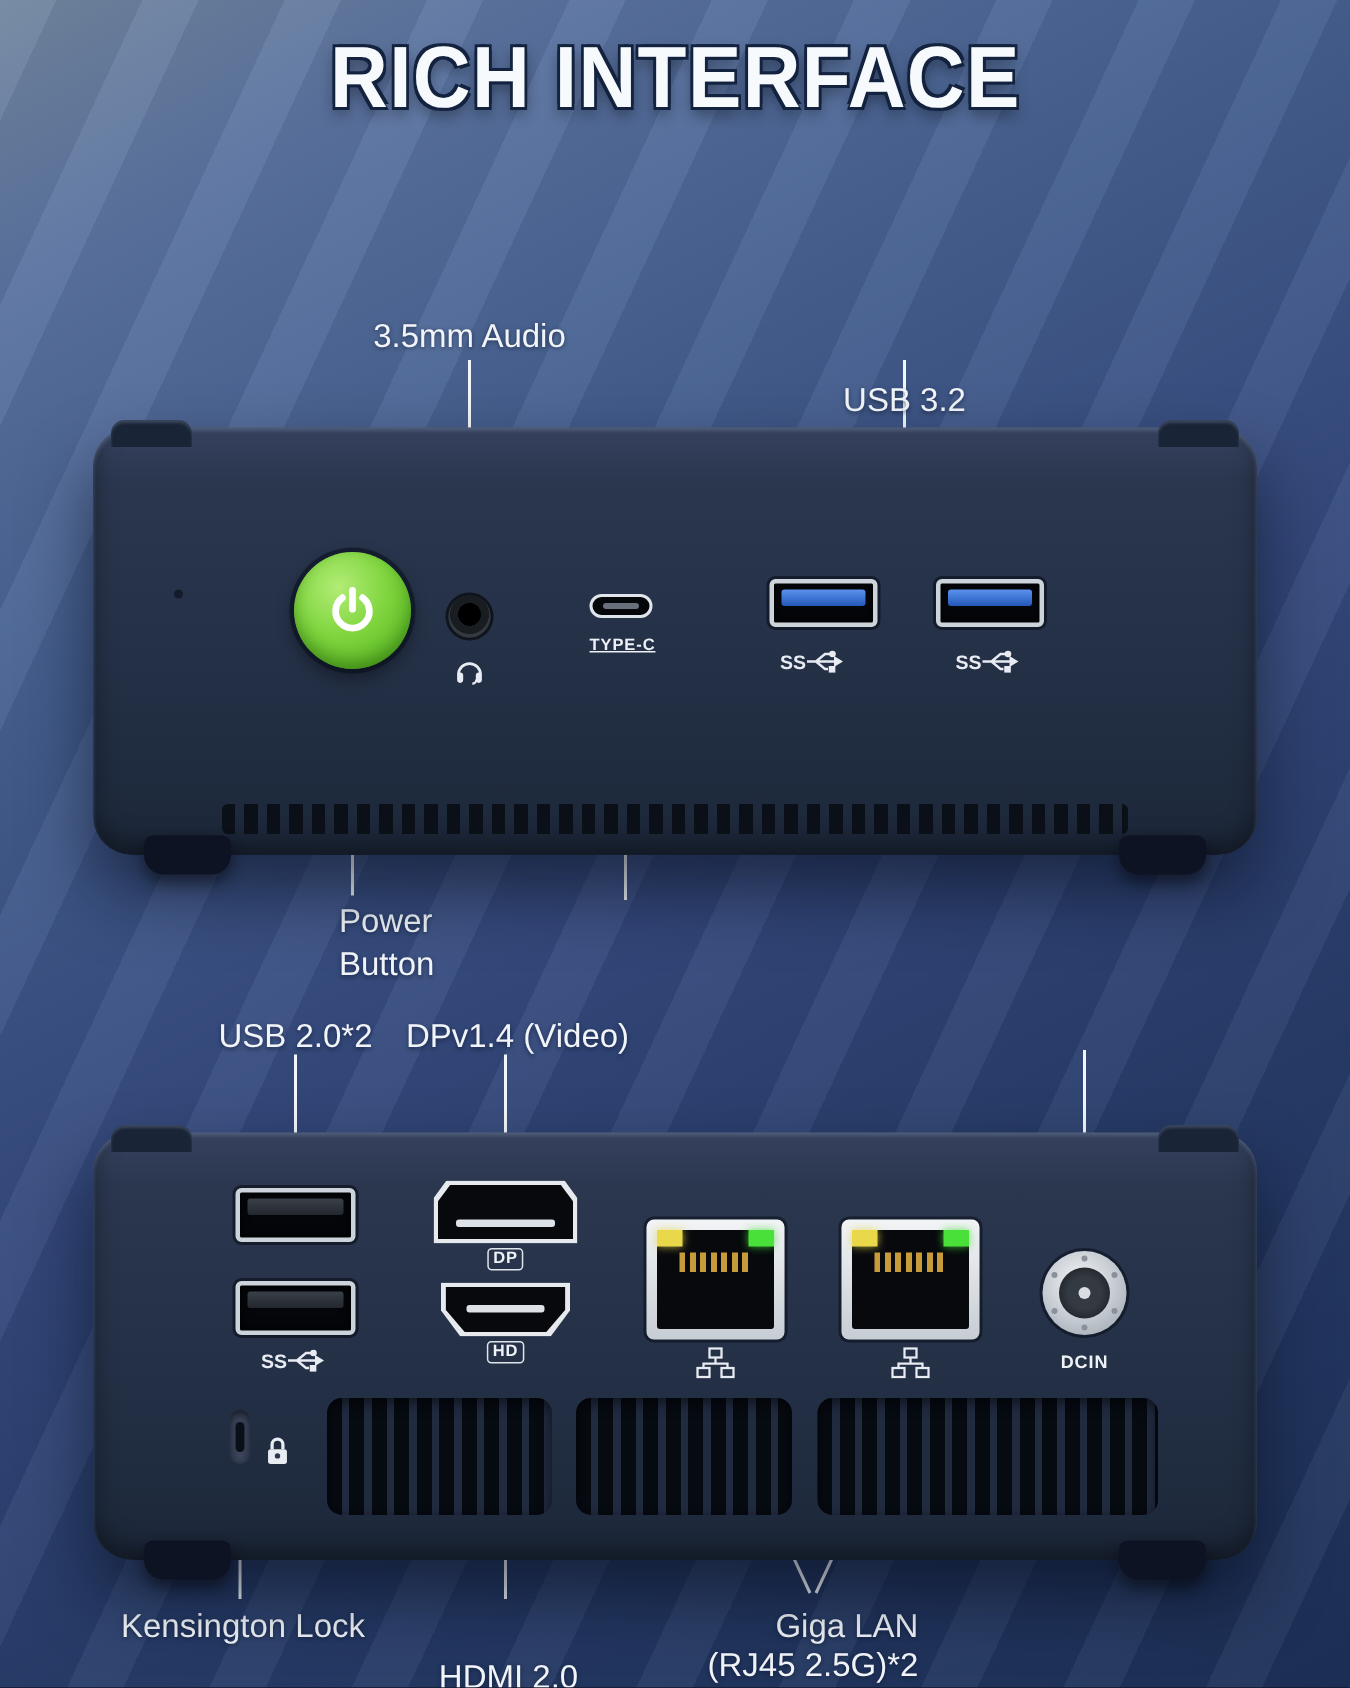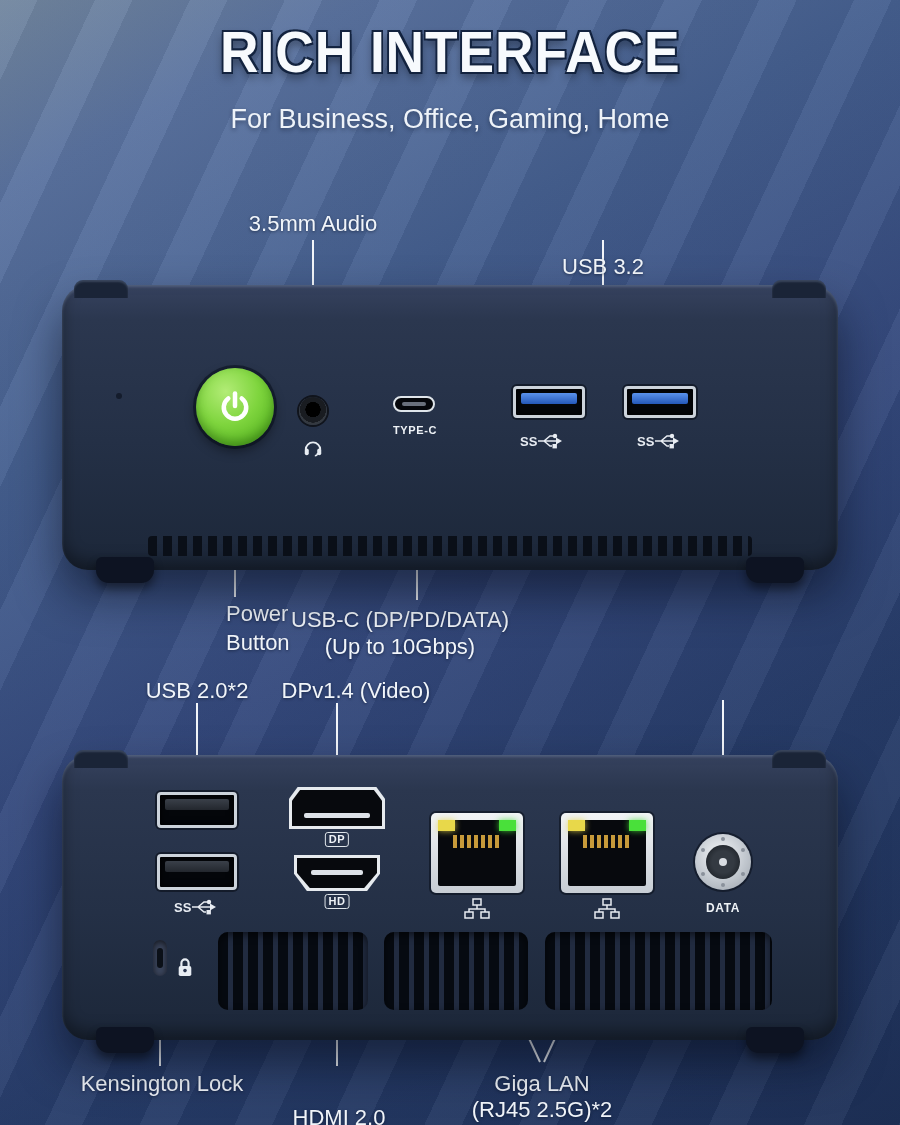--- a/index.html
+++ b/index.html
@@ -14,27 +14,27 @@
   .title-wrap{position:absolute;top:18px;left:0;width:100%;text-align:center;}
   .title{
     display:inline-block;font-size:58px;font-weight:900;letter-spacing:1px;color:#f7fafd;
     transform:scaleX(.92);transform-origin:center;
     text-shadow:2px 2px 0 #13233f,-2px 2px 0 #13233f,2px -2px 0 #13233f,-2px -2px 0 #13233f,0 5px 10px rgba(0,0,0,.45);
   }
   .subtitle{position:absolute;top:104px;left:0;width:100%;text-align:center;font-size:27px;color:#eef3f9;
     text-shadow:0 2px 4px rgba(10,20,40,.45);}
   
   .callout{position:absolute;color:#f1f5fa;font-size:22px;white-space:nowrap;text-shadow:0 1px 3px rgba(8,16,35,.55);}
-  .cc{transform:translateX(-50%);text-align:center;}
+  .cc{transform:translateX(-50%);text-align:right;}
   .lab-audio{left:313px;top:211px;}
   .lab-usb32{left:603px;top:211px;margin-top:43px;}
   .lab-power{left:203px;top:599px;line-height:29px;margin-left:23px;}
   .lab-usbc{left:400px;top:606px;line-height:27px;}
   .lab-usb20{left:197px;top:678px;}
-  .lab-dp{left:356px;top:678px;}
+  .lab-dp{left:345px;top:678px;}
   .lab-dcin{left:729px;top:671px;}
   .lab-kensington{left:162px;top:1071px;}
   .lab-hdmi{left:339px;top:1071px;margin-top:34px;}
   .lab-lan{left:542px;top:1071px;line-height:26px;}
   
   .lines{position:absolute;left:0;top:0;pointer-events:none;}
   .lines line,.lines polyline{stroke:#f2f5f9;stroke-width:2;fill:none;}
   .lines circle{fill:rgba(240,245,250,.22);stroke:#f2f5f9;stroke-width:2.4;}
   
   .device{position:absolute;left:62px;width:776px;height:285px;border-radius:26px;
@@ -52,21 +52,21 @@
     background:radial-gradient(circle at 38% 30%,#b2ec76,#7fd53e 45%,#5ab723 82%,#4ea01f);
     box-shadow:0 0 0 3px rgba(8,15,28,.55),0 5px 12px rgba(0,0,0,.45), inset 0 -5px 10px rgba(25,75,8,.4);
     display:flex;align-items:center;justify-content:center;}
   .audio{position:absolute;left:237px;top:112px;width:28px;height:28px;border-radius:50%;
     background:radial-gradient(circle at 50% 45%,#000 0 36%,#191c21 37% 62%,#343940 63% 100%);
     box-shadow:0 0 0 2px #10141c;}
   .hp-ico{position:absolute;left:240px;top:151px;}
   .typec{position:absolute;left:331px;top:111px;width:38px;height:12px;border:2px solid #dfe5ea;border-radius:9px;background:#05070b;}
   .typec .pin{position:absolute;left:7px;top:4px;right:7px;height:4px;border-radius:2px;background:#69707c;}
   .typec-label{position:absolute;left:353px;top:139px;transform:translateX(-50%);font-size:11px;font-weight:bold;
-    letter-spacing:.6px;color:#eef2f6;}
+    letter-spacing:.6px;color:#eef2f6;text-decoration:underline;}
   .usb-a{position:absolute;background:#04060a;border:3px solid #ccd3db;border-radius:4px;
     box-shadow:0 0 0 2px rgba(8,13,24,.6), inset 0 0 7px #000;}
   .usb-a .tongue{position:absolute;left:5px;right:5px;top:4px;height:11px;border-radius:2px;}
   .usb3-1{left:451px;top:101px;width:66px;height:26px;}
   .usb3-2{left:562px;top:101px;width:66px;height:26px;}
   .usb3-t{background:linear-gradient(180deg,#5a92ec,#2458ba);}
   .usb2-1{left:95px;top:37px;width:74px;height:30px;}
   .usb2-2{left:95px;top:99px;width:74px;height:30px;}
   .usb2-t{background:linear-gradient(180deg,#3a4049,#23272e);}
   .ss-ico{position:absolute;}
@@ -118,21 +118,20 @@
   .vb1{left:156px;width:150px;} .vb2{left:322px;width:144px;} .vb3{left:483px;width:227px;}
 </style>
 </head>
 <body>
 
 <div class="stage">
 
   <div class="title-wrap">
     <div class="title">RICH INTERFACE</div>
   </div>
-  <div class="subtitle">For Business, Office, Gaming, Home</div>
 
   <svg class="lines" width="900" height="1125" viewBox="0 0 900 1125">
 
     <line x1="313" y1="240" x2="313" y2="376"></line>
     <circle cx="313" cy="383" r="6"></circle>
     <polyline points="603,240 603,330 549,360"></polyline>
     <polyline points="603,330 661,360"></polyline>
     <circle cx="549" cy="367" r="6"></circle>
     <circle cx="661" cy="367" r="6"></circle>
     <circle cx="235" cy="463" r="6"></circle>
@@ -155,24 +154,20 @@
     <line x1="479" y1="931" x2="540" y2="1062"></line>
     <line x1="605" y1="931" x2="544" y2="1062"></line>
   </svg>
 
   <div class="callout cc lab-audio">3.5mm Audio</div>
   <div class="callout cc lab-usb32">USB 3.2</div>
   <div class="callout lab-power">
     <div>Power</div>
     <div>Button</div>
   </div>
-  <div class="callout cc lab-usbc">
-    <div>USB-C (DP/PD/DATA)</div>
-    <div>(Up to 10Gbps)</div>
-  </div>
 
   <div class="callout cc lab-usb20">USB 2.0*2</div>
   <div class="callout cc lab-dp">DPv1.4 (Video)</div>
   <div class="callout cc lab-kensington">Kensington Lock</div>
   <div class="callout cc lab-hdmi">HDMI 2.0</div>
   <div class="callout cc lab-lan">
     <div>Giga LAN</div>
     <div>(RJ45 2.5G)*2</div>
   </div>
 
@@ -287,21 +282,21 @@
       <rect x="1" y="14" width="8" height="6" fill="none" stroke="#e8ecf2" stroke-width="1.5"></rect>
       <rect x="17" y="14" width="8" height="6" fill="none" stroke="#e8ecf2" stroke-width="1.5"></rect>
       <path d="M13 7 v4 M5 14 v-3 h16 v3" fill="none" stroke="#e8ecf2" stroke-width="1.5"></path>
     </svg>
 
     <div class="dc">
       <div class="screws"></div>
       <div class="hole"></div>
       <div class="pin"></div>
     </div>
-    <div class="dcin-txt">DATA</div>
+    <div class="dcin-txt">DCIN</div>
 
     <div class="kslot"></div>
     <svg class="lock-ico" width="18" height="22" viewBox="0 0 20 24">
       <path d="M6 11 V7.5 a4 4 0 0 1 8 0 V11" fill="none" stroke="#e8edf3" stroke-width="2.4"></path>
       <rect x="3" y="11" width="14" height="11" rx="2" fill="#e8edf3"></rect>
       <circle cx="10" cy="16" r="2" fill="#2a3550"></circle>
     </svg>
 
     <div class="vent-block vb1"></div>
     <div class="vent-block vb2"></div>

